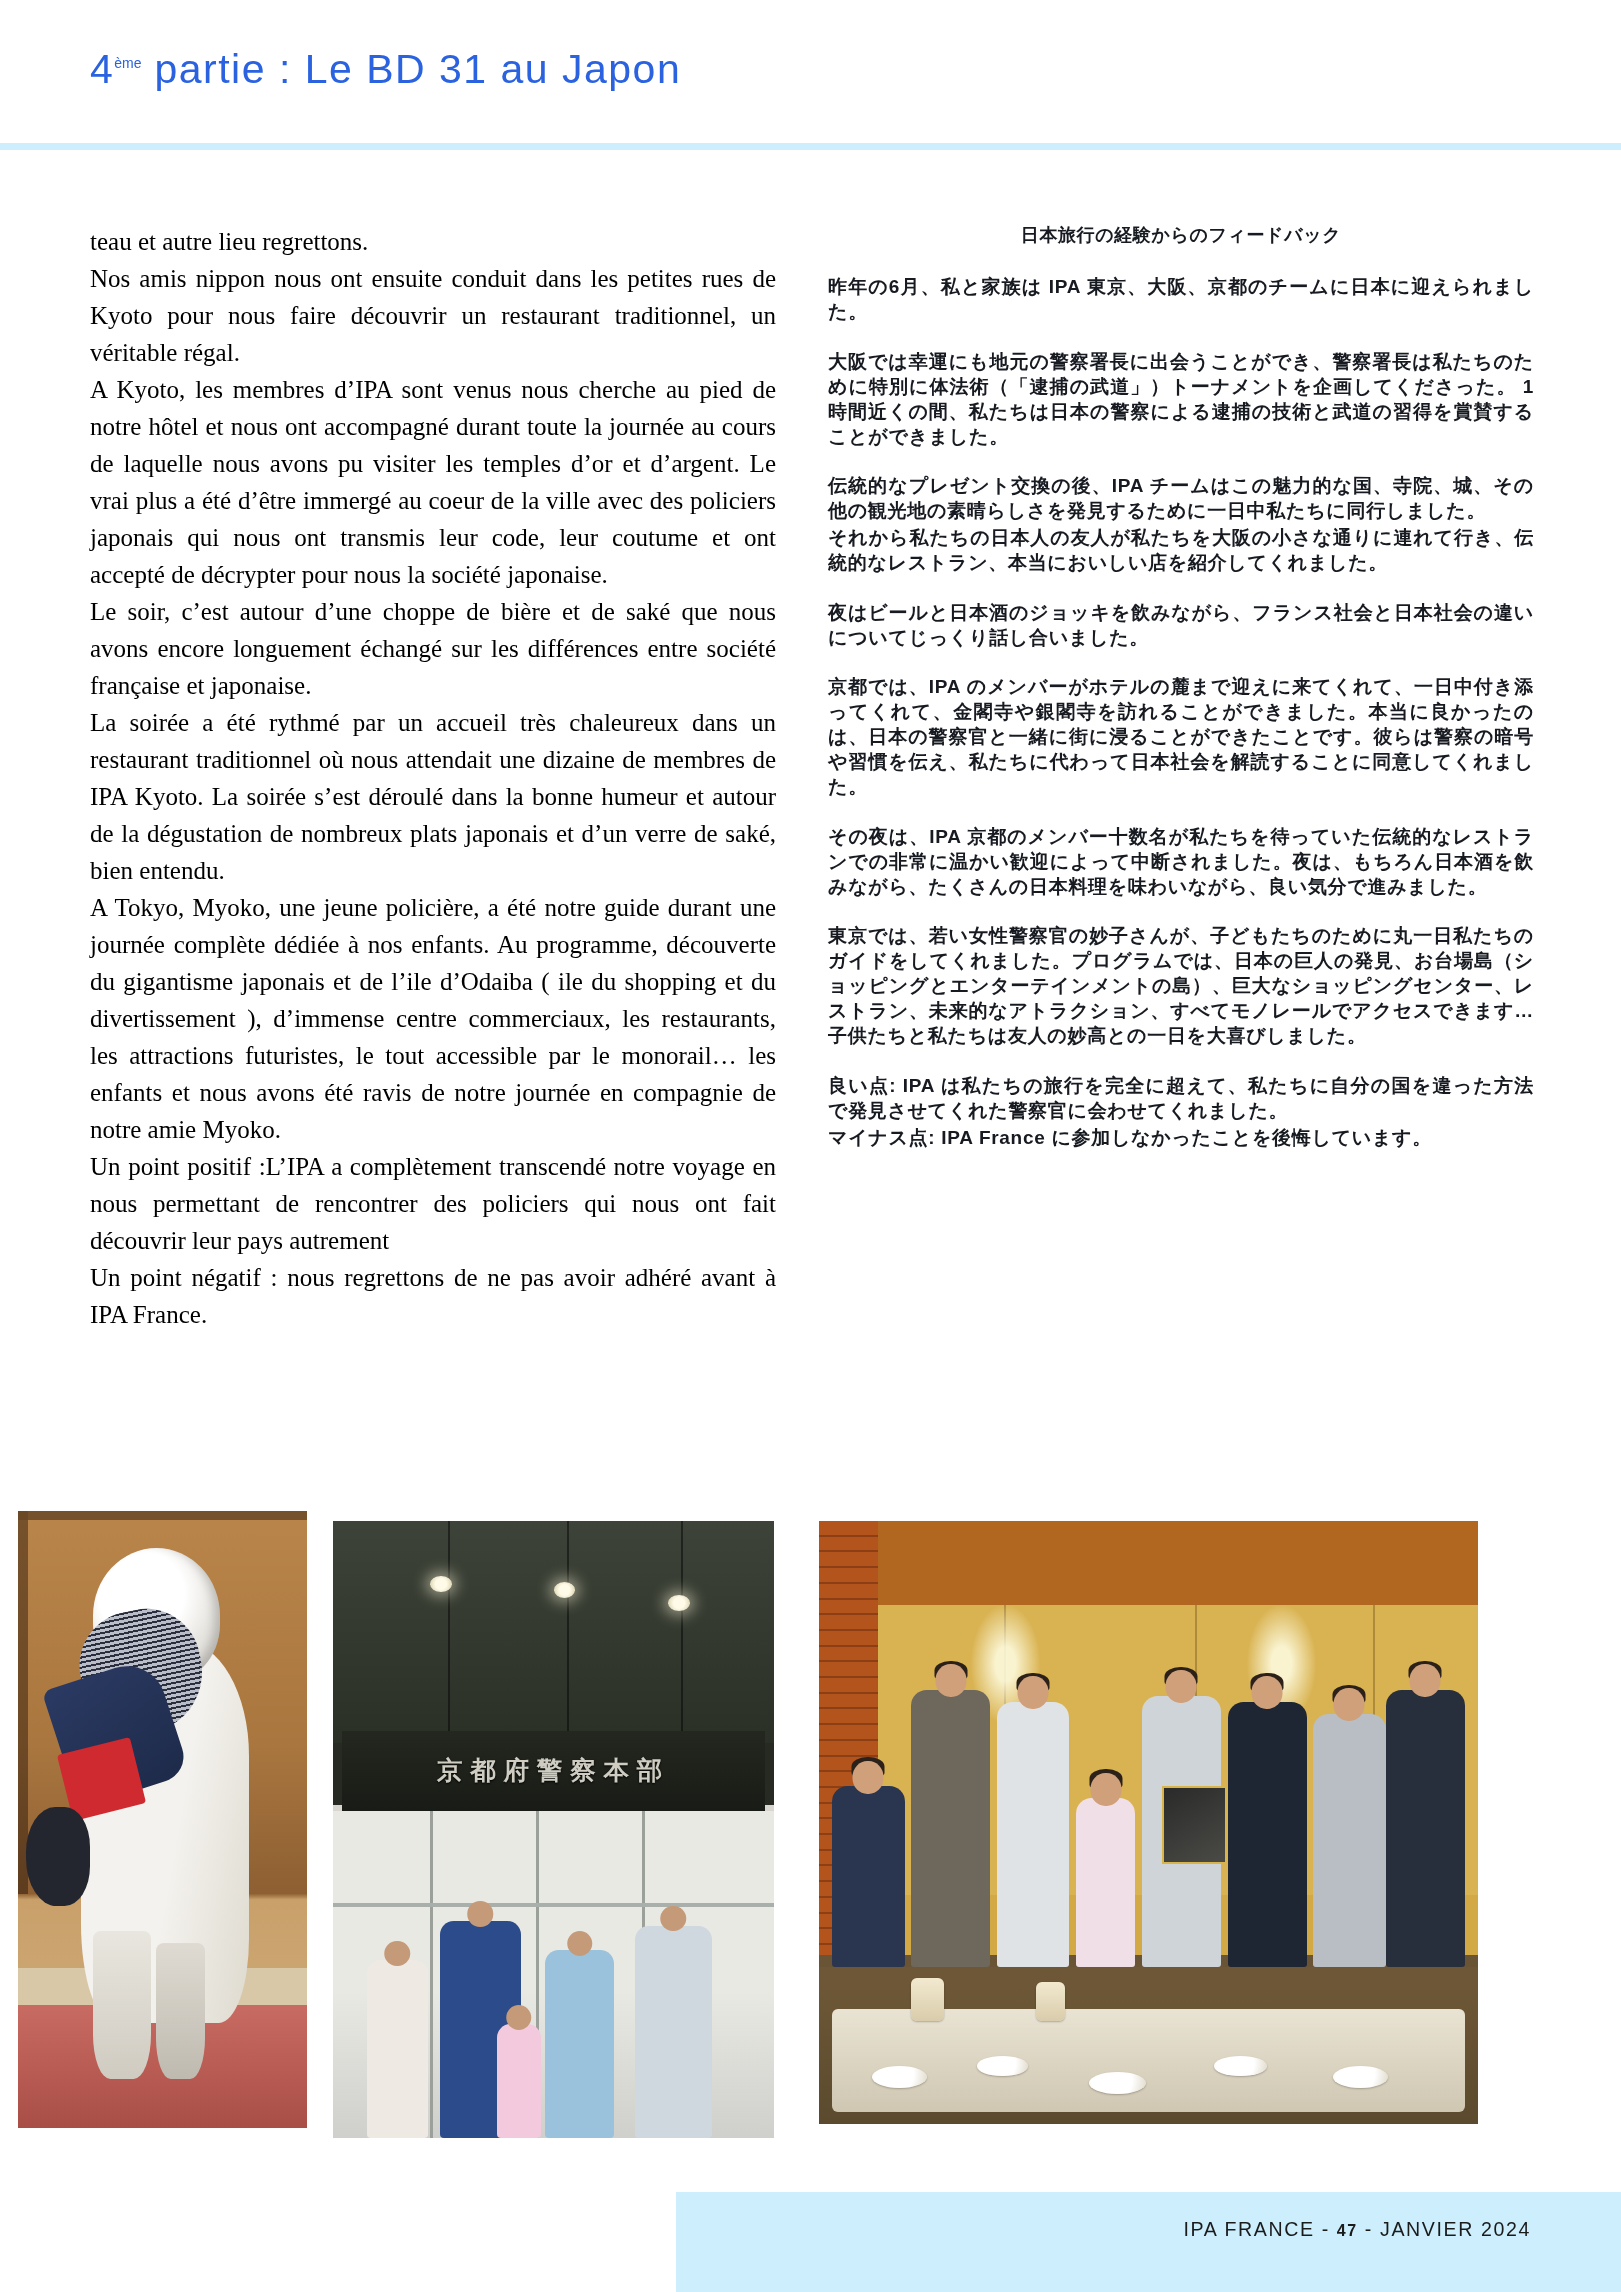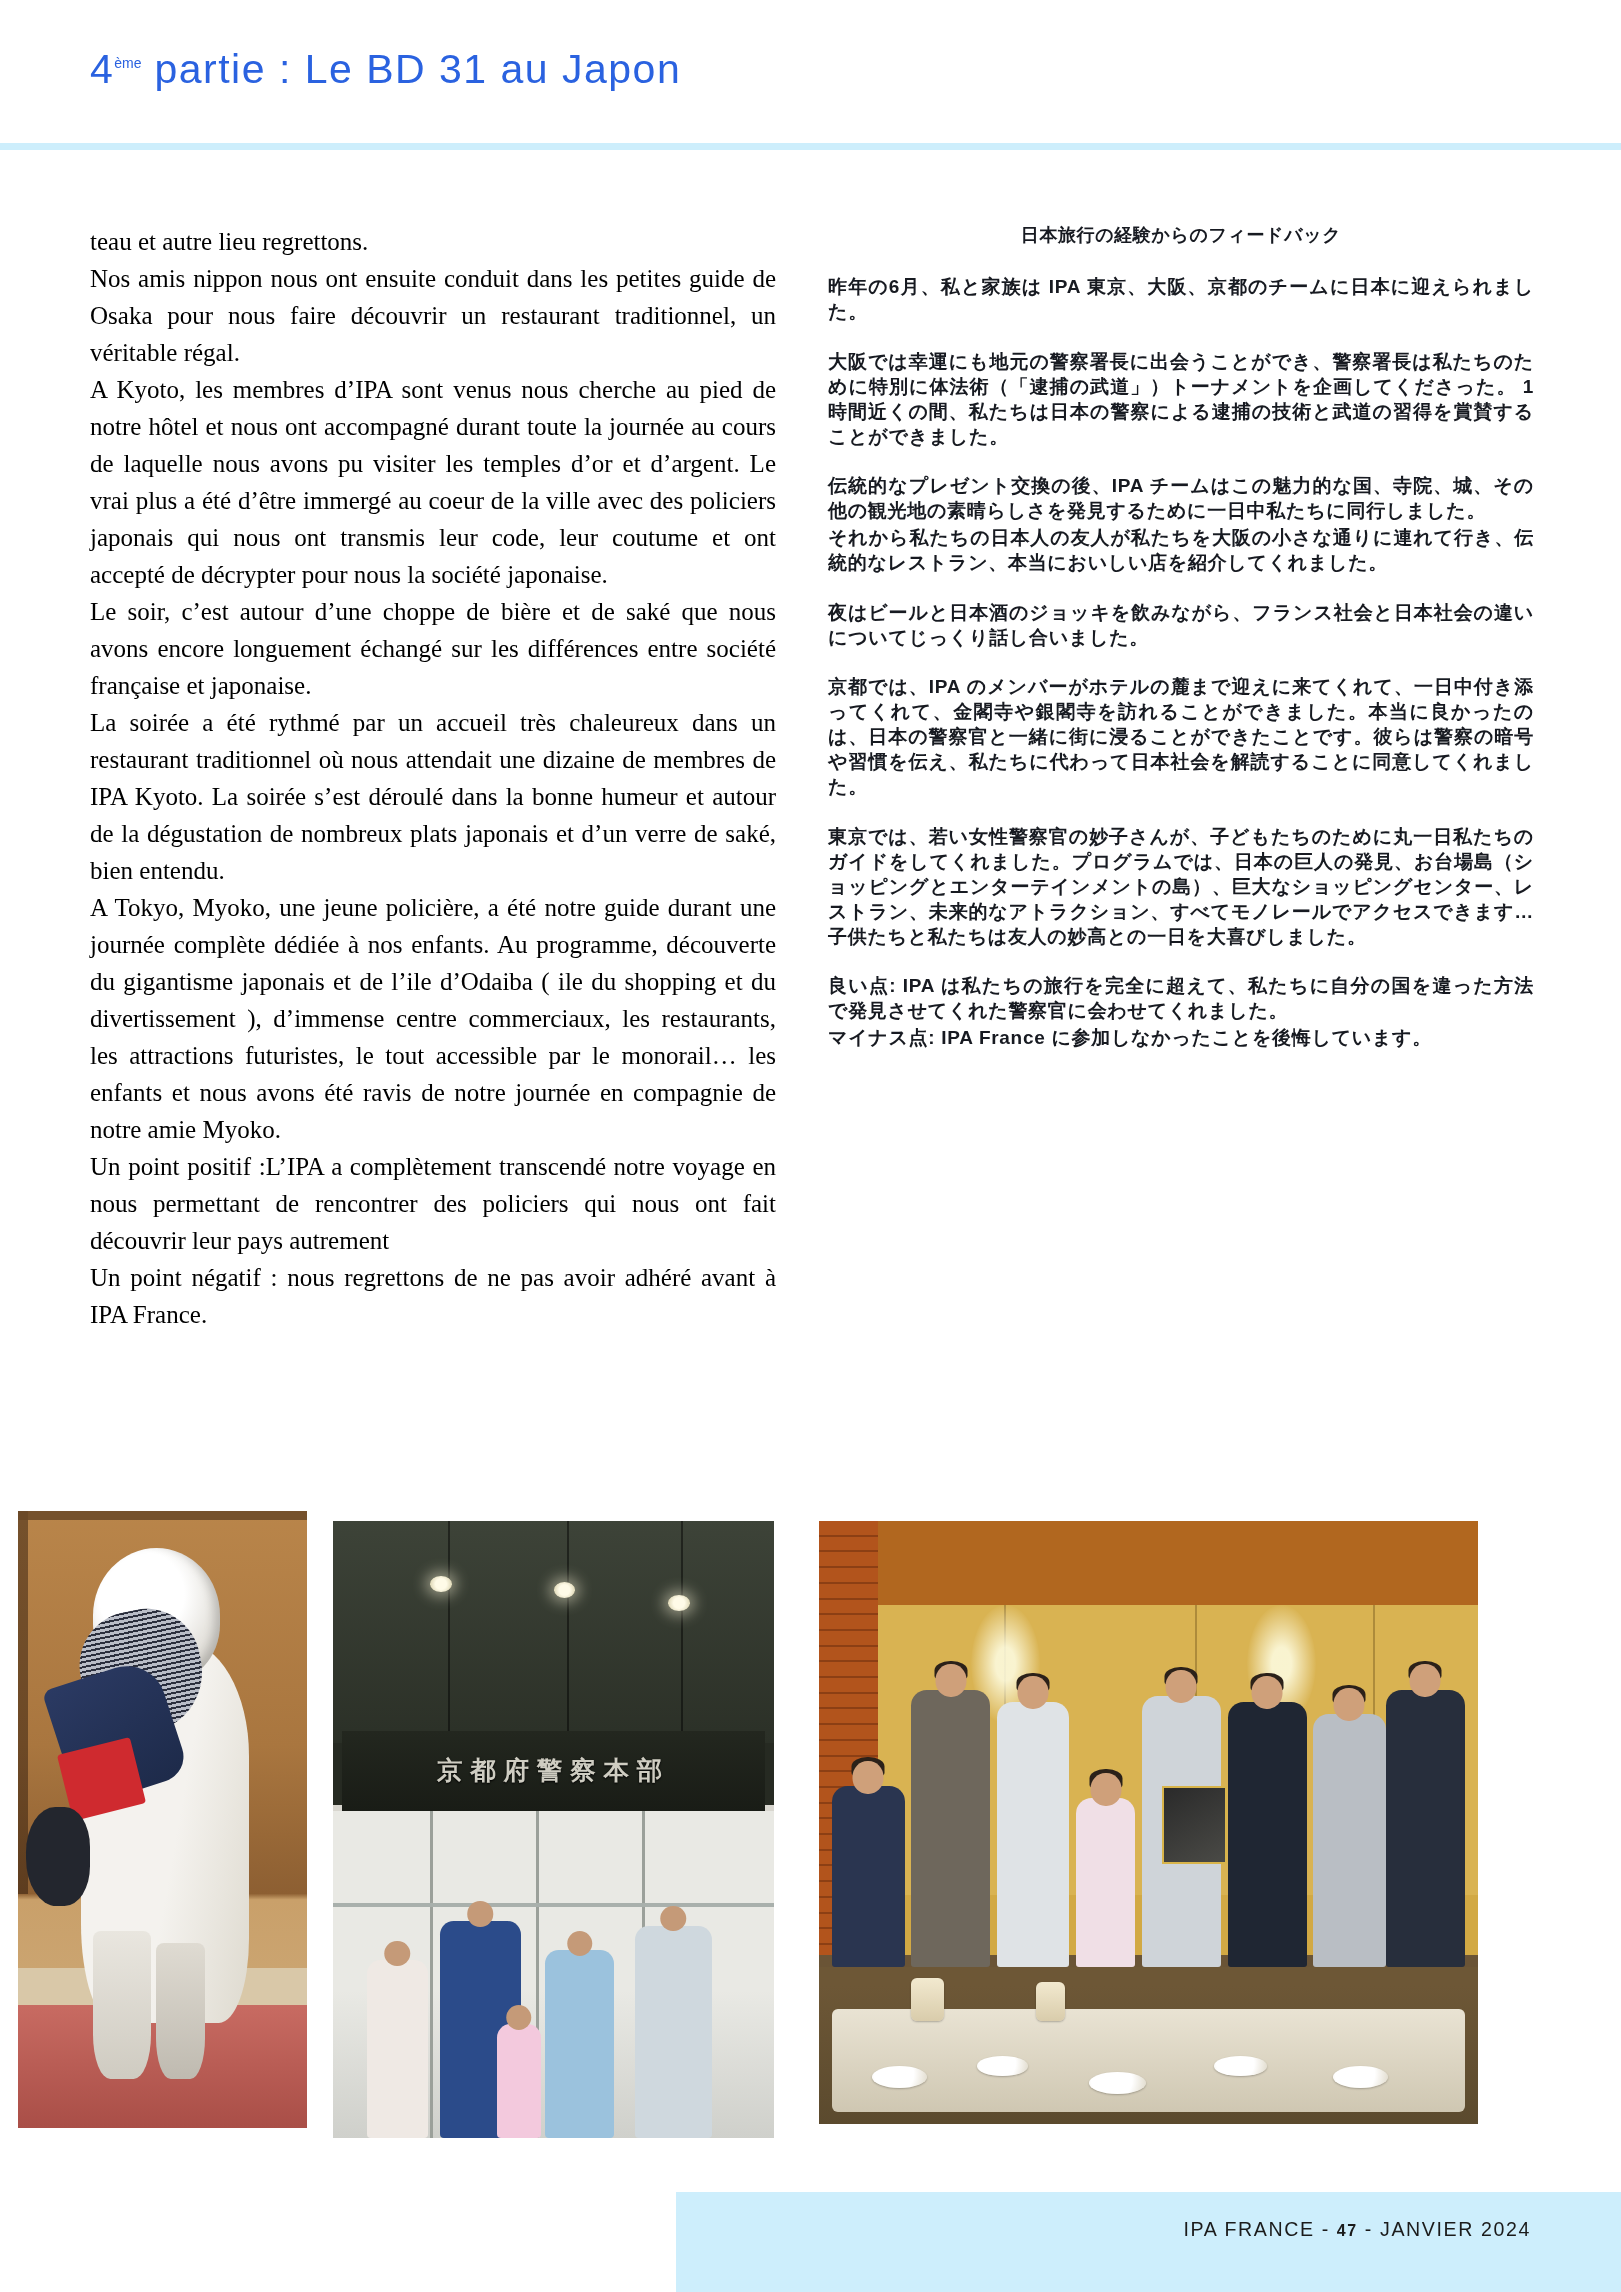--- a/index.html
+++ b/index.html
@@ -264,37 +264,38 @@
 
 <div class="header-zone">
   <div class="header-title">
     <span>4</span><span class="sup">ème</span><span> partie : Le BD 31 au Japon</span>
   </div>
   <div class="header-rule"></div>
 </div>
 
 <div class="col-fr">
   <p>teau et autre lieu regrettons.</p>
-  <p>Nos amis nippon nous ont ensuite conduit dans les petites guide de Osaka pour nous faire découvrir un restaurant traditionnel, un véritable régal.</p>
+  <p>Nos amis nippon nous ont ensuite conduit dans les petites rues de Kyoto pour nous faire découvrir un restaurant traditionnel, un véritable régal.</p>
   <p>A Kyoto, les membres d’IPA sont venus nous cherche au pied de notre hôtel et nous ont accompagné durant toute la journée au cours de laquelle nous avons pu visiter les temples d’or et d’argent. Le vrai plus a été d’être immergé au coeur de la ville avec des policiers japonais qui nous ont transmis leur code, leur coutume et ont accepté de décrypter pour nous la société japonaise.</p>
   <p>Le soir, c’est autour d’une choppe de bière et de saké que nous avons encore longuement échangé sur les différences entre société française et japonaise.</p>
   <p>La soirée a été rythmé par un accueil très chaleureux dans un restaurant traditionnel où nous attendait une dizaine de membres de IPA Kyoto. La soirée s’est déroulé dans la bonne humeur et autour de la dégustation de nombreux plats japonais et d’un verre de saké, bien entendu.</p>
   <p>A Tokyo, Myoko, une jeune policière, a été notre guide durant une journée complète dédiée à nos enfants. Au programme, découverte du gigantisme japonais et de l’ile d’Odaiba ( ile du shopping et du divertissement ), d’immense centre commerciaux, les restaurants, les attractions futuristes, le tout accessible par le monorail… les enfants et nous avons été ravis de notre journée en compagnie de notre amie Myoko.</p>
   <p>Un point positif :L’IPA a complètement transcendé notre voyage en nous permettant de rencontrer des policiers qui nous ont fait découvrir leur pays autrement</p>
   <p>Un point négatif : nous regrettons de ne pas avoir adhéré avant à IPA France.</p>
 </div>
 
 <div class="col-jp">
   <p class="jp-heading">日本旅行の経験からのフィードバック</p>
   <p class="jp">昨年の6月、私と家族は IPA 東京、大阪、京都のチームに日本に迎えられました。</p>
   <p class="jp">大阪では幸運にも地元の警察署長に出会うことができ、警察署長は私たちのために特別に体法術（「逮捕の武道」）トーナメントを企画してくださった。 1時間近くの間、私たちは日本の警察による逮捕の技術と武道の習得を賞賛することができました。</p>
   <p class="jp tight">伝統的なプレゼント交換の後、IPA チームはこの魅力的な国、寺院、城、その他の観光地の素晴らしさを発見するために一日中私たちに同行しました。</p>
   <p class="jp">それから私たちの日本人の友人が私たちを大阪の小さな通りに連れて行き、伝統的なレストラン、本当においしい店を紹介してくれました。</p>
   <p class="jp">夜はビールと日本酒のジョッキを飲みながら、フランス社会と日本社会の違いについてじっくり話し合いました。</p>
   <p class="jp">京都では、IPA のメンバーがホテルの麓まで迎えに来てくれて、一日中付き添ってくれて、金閣寺や銀閣寺を訪れることができました。本当に良かったのは、日本の警察官と一緒に街に浸ることができたことです。彼らは警察の暗号や習慣を伝え、私たちに代わって日本社会を解読することに同意してくれました。</p>
+  <p class="jp">その夜は、IPA 京都のメンバー十数名が私たちを待っていた伝統的なレストランでの非常に温かい歓迎によって中断されました。夜は、もちろん日本酒を飲みながら、たくさんの日本料理を味わいながら、良い気分で進みました。</p>
   <p class="jp">東京では、若い女性警察官の妙子さんが、子どもたちのために丸一日私たちのガイドをしてくれました。プログラムでは、日本の巨人の発見、お台場島（ショッピングとエンターテインメントの島）、巨大なショッピングセンター、レストラン、未来的なアトラクション、すべてモノレールでアクセスできます…子供たちと私たちは友人の妙高との一日を大喜びしました。</p>
   <p class="jp tight">良い点: IPA は私たちの旅行を完全に超えて、私たちに自分の国を違った方法で発見させてくれた警察官に会わせてくれました。</p>
   <p class="jp">マイナス点: IPA France に参加しなかったことを後悔しています。</p>
 </div>
 
 <div class="photos">
 
   <div class="photo photo-1">
     <div class="p1-bg"></div>
     <div class="p1-grid"></div>

